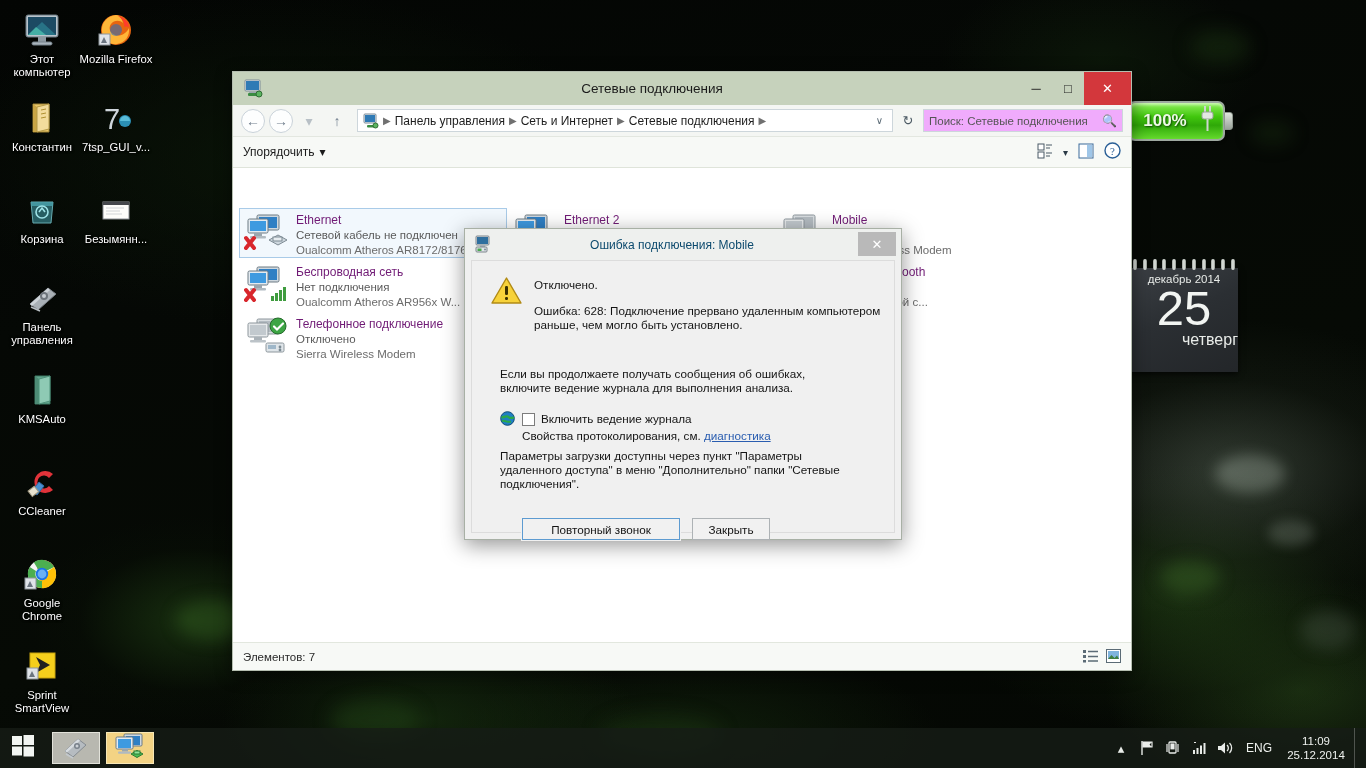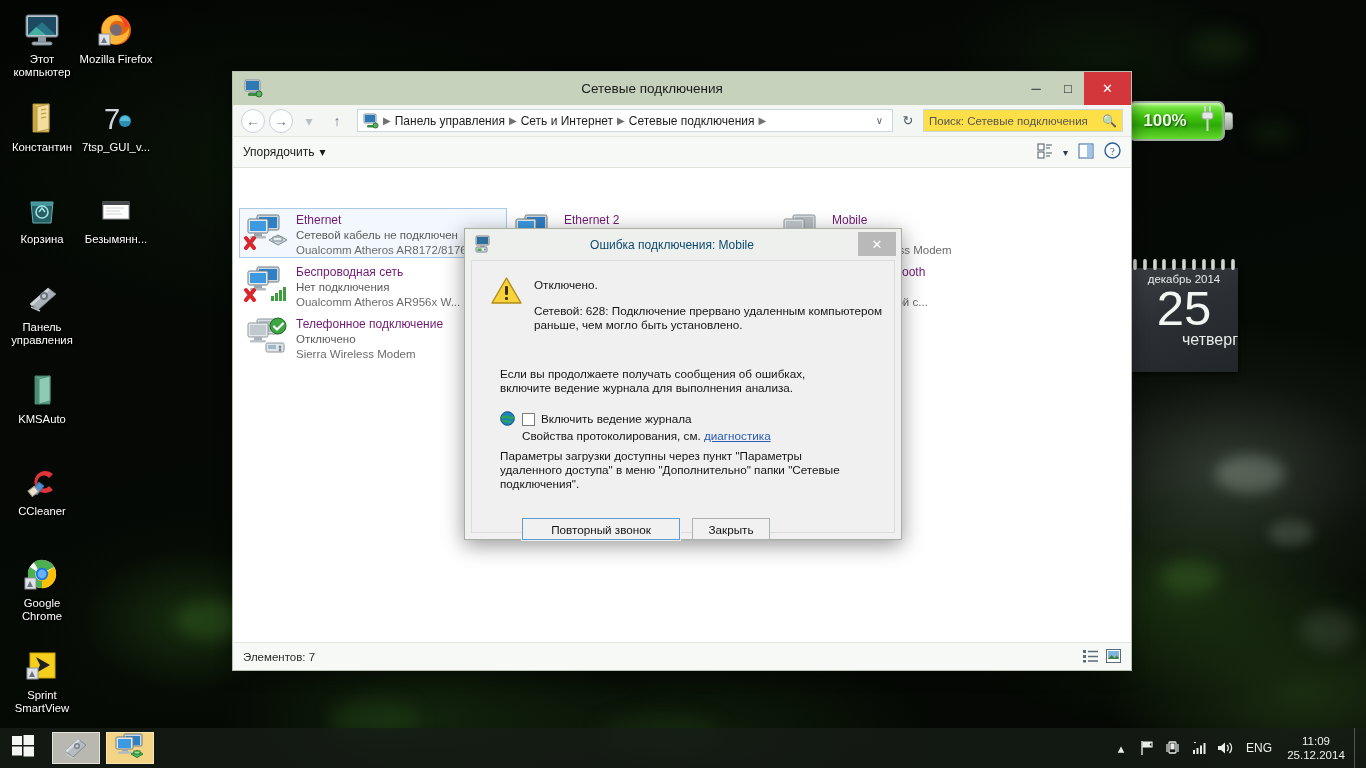--- a/index.html
+++ b/index.html
@@ -133,21 +133,21 @@
     font-size:12px; color:#1d1d1d; overflow:hidden;
   }
   .crumbbar .cico { width:16px; height:16px; margin:0 3px 0 2px; }
   .crumb { padding:0 3px; white-space:nowrap; }
   .sep { color:#707070; font-size:10px; padding:0 1px; }
   .crumbbar .spacer { flex:1; }
   .crumbbar .chev { color:#5b6b76; font-size:10px; padding:0 6px; }
   .refresh { width:22px; height:23px; display:flex; align-items:center;
              justify-content:center; color:#4c5a64; font-size:13px; }
   .searchbox {
-    width:200px; height:23px; background:#fde047; border:1px solid #cdd6db;
+    width:200px; height:23px; background:#f0abfc; border:1px solid #cdd6db;
     display:flex; align-items:center; padding:0 5px; font-size:11.5px; color:#555;
   }
   .searchbox .ph { flex:1; white-space:nowrap; overflow:hidden; }
   .searchbox .mag { color:#5b6b76; font-size:12px; }
 
   #exp-toolbar {
     height:31px; background:#f7f9f6; border-bottom:1px solid #dfe4da;
     display:flex; align-items:center; padding:0 10px;
     font-size:12px; color:#1b1b1b;
   }
@@ -712,21 +712,21 @@
   <div id="dlg-body">
     <div class="warn-icon">
       <svg width="31" height="28" viewBox="0 0 31 28">
         <path d="M15.5 1 L30 26 L1 26 Z" fill="#f7d23a" stroke="#b18a15" stroke-width="1.4" stroke-linejoin="round"></path>
         <rect x="14" y="9" width="3" height="9" rx="1.2" fill="#3a3000"></rect>
         <rect x="14" y="20" width="3" height="3" rx="1.2" fill="#3a3000"></rect>
       </svg>
     </div>
 
     <div class="dlg-text" id="t-disabled">Отключено.</div>
-    <div class="dlg-text" id="t-error">Сетевой: 628: Подключение прервано удаленным компьютером раньше, чем могло быть установлено.</div>
+    <div class="dlg-text" id="t-error">Ошибка: 628: Подключение прервано удаленным компьютером раньше, чем могло быть установлено.</div>
     <div class="dlg-text2" id="t-advice">Если вы продолжаете получать сообщения об ошибках, включите ведение журнала для выполнения анализа.</div>
 
     <div id="globe">
       <svg width="15" height="15" viewBox="0 0 15 15">
         <circle cx="7.5" cy="7.5" r="6.8" fill="#1f7fc4" stroke="#0e4a75"></circle>
         <path d="M1.5 6 c3 1 5 -2 7 0 c2 2 4 0 5.5 1" stroke="#2aa84a" stroke-width="2.4" fill="none"></path>
         <path d="M2 10 c3 -1 6 2 9 0.5" stroke="#2aa84a" stroke-width="2" fill="none"></path>
       </svg>
     </div>
     <div id="chk-row">

